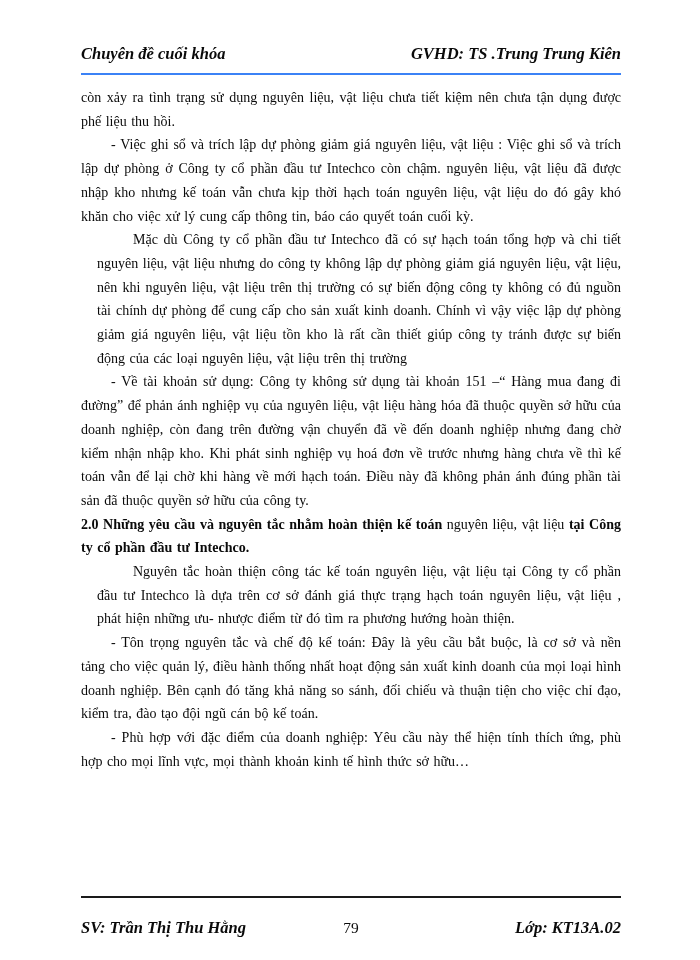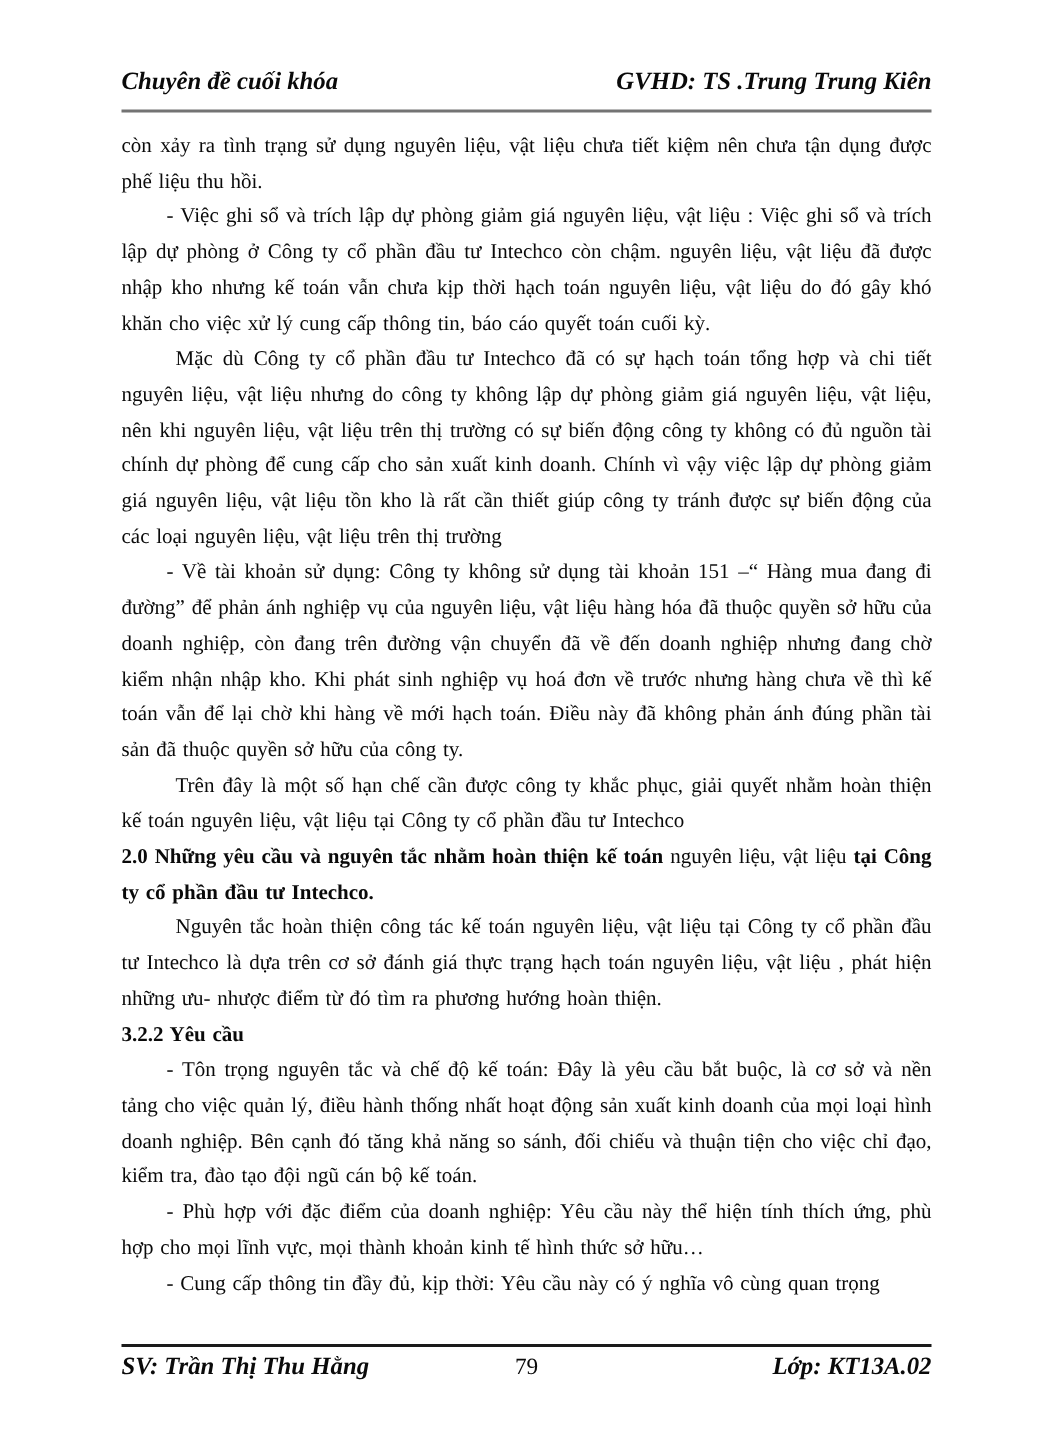--- a/index.html
+++ b/index.html
@@ -17,49 +17,49 @@
     left: 81px;
     right: 79px;
     top: 44px;
     display: flex;
     justify-content: space-between;
     align-items: baseline;
     font-weight: bold;
     font-style: italic;
     font-size: 16.5px;
     padding-bottom: 9px;
-    border-bottom: 2px solid #737373;
+    border-bottom: 2px solid #3b82f6;
   }
   .content {
     position: absolute;
     top: 86px;
     left: 81px;
     width: 540px;
   }
   .content p {
     margin: 0;
     text-align: justify;
     font-size: 14px;
     line-height: 23.7px;
     word-spacing: 1px;
   }
-  .content p.indent { text-indent: 36px; }
+  .content p.indent { text-indent: 36px; margin-left: 16px; }
   .content p.hang-indent { text-indent: 30px; }
   b.h { font-weight: bold; }
   .heading { font-weight: bold; }
   .footer {
     position: absolute;
     left: 81px;
     right: 79px;
     top: 896px;
     border-top: 2px solid #1a1a1a;
     display: flex;
     justify-content: flex-start;
     align-items: baseline;
-    padding-top: 3px;
+    padding-top: 20px;
     font-size: 16.5px;
   }
   .footer .left, .footer .right {
     font-weight: bold;
     font-style: italic;
     flex: 1;
   }
   .footer .right { text-align: right; }
   .footer .center {
     flex: 0 0 auto;
@@ -76,27 +76,24 @@
   <div class="header">
     <span>Chuyên đề cuối khóa</span>
     <span>GVHD: TS .Trung Trung Kiên</span>
   </div>
 
   <div class="content">
     <p>còn xảy ra tình trạng sử dụng nguyên liệu, vật liệu  chưa tiết kiệm nên chưa tận dụng được phế liệu thu hồi.</p>
     <p class="hang-indent">- Việc ghi sổ và  trích lập dự phòng giảm giá nguyên liệu, vật liệu : Việc ghi sổ và trích lập dự phòng ở Công ty cổ phần đầu tư Intechco còn chậm. nguyên liệu, vật liệu đã được nhập kho nhưng  kế toán vẫn chưa kịp thời hạch toán nguyên liệu, vật liệu  do đó gây khó khăn cho việc xử lý cung cấp thông tin, báo cáo quyết toán cuối kỳ.</p>
     <p class="indent">Mặc dù Công ty cổ phần đầu tư Intechco  đã có sự hạch toán tổng hợp và chi tiết nguyên liệu, vật liệu  nhưng do công ty không lập dự phòng giảm giá nguyên liệu, vật liệu, nên khi nguyên liệu, vật liệu  trên thị trường có sự biến động  công ty không có đủ nguồn tài chính dự phòng để cung cấp cho sản xuất kinh doanh. Chính vì vậy việc lập dự phòng giảm giá nguyên liệu, vật liệu tồn kho là rất cần thiết giúp công ty tránh được sự biến động của các loại nguyên liệu, vật liệu trên thị trường</p>
     <p class="hang-indent">- Về tài khoản sử dụng: Công ty không sử dụng tài khoản 151 –“ Hàng mua đang đi đường” để phản ánh nghiệp vụ của nguyên liệu, vật liệu  hàng hóa  đã thuộc quyền sở hữu của doanh nghiệp, còn đang trên đường vận chuyển đã về đến doanh nghiệp nhưng đang chờ kiểm nhận nhập kho.  Khi phát sinh nghiệp vụ hoá đơn về trước nhưng hàng chưa về thì kế toán vẫn để lại chờ khi hàng về mới hạch toán. Điều này đã không phản ánh đúng phần tài sản đã thuộc quyền sở hữu của công ty.</p>
-    <p class="indent">Trên đây là một số hạn chế cần được công ty khắc phục, giải quyết nhằm hoàn thiện kế toán nguyên liệu, vật liệu tại Công ty cổ phần đầu tư Intechco</p>
     <p><b class="h">2.0  Những yêu cầu và nguyên tắc nhằm hoàn thiện kế toán </b><span>nguyên liệu, vật liệu </span><b class="h">tại Công ty cổ phần đầu tư Intechco.</b></p>
     <p class="indent">Nguyên tắc hoàn thiện công tác kế toán nguyên liệu, vật liệu  tại Công ty cổ phần đầu tư Intechco  là dựa trên cơ sở đánh giá thực trạng hạch toán nguyên liệu, vật liệu , phát hiện những ưu- nhược điểm từ đó tìm ra phương hướng hoàn thiện.</p>
-    <p class="heading">3.2.2 Yêu cầu</p>
     <p class="hang-indent">- Tôn trọng nguyên tắc và chế độ kế toán: Đây là yêu cầu bắt buộc, là cơ sở và nền tảng cho việc quản lý, điều hành thống nhất hoạt động sản xuất kinh doanh của mọi loại hình doanh nghiệp. Bên cạnh đó tăng khả năng so sánh, đối chiếu và thuận tiện cho việc chỉ đạo, kiểm tra, đào tạo đội ngũ cán bộ kế toán.</p>
     <p class="hang-indent">- Phù hợp với đặc điểm của doanh nghiệp: Yêu cầu này thể hiện tính thích ứng, phù hợp cho mọi lĩnh vực, mọi thành khoản kinh tế hình thức sở hữu…</p>
-    <p class="hang-indent">- Cung cấp thông tin đầy đủ, kịp thời: Yêu cầu này có ý nghĩa vô cùng quan trọng</p>
   </div>
 
   <div class="footer">
     <span class="left">SV: Trần Thị Thu Hằng</span>
     <span class="center">79</span>
     <span class="right">Lớp: KT13A.02</span>
   </div>
 
 </div>
 

